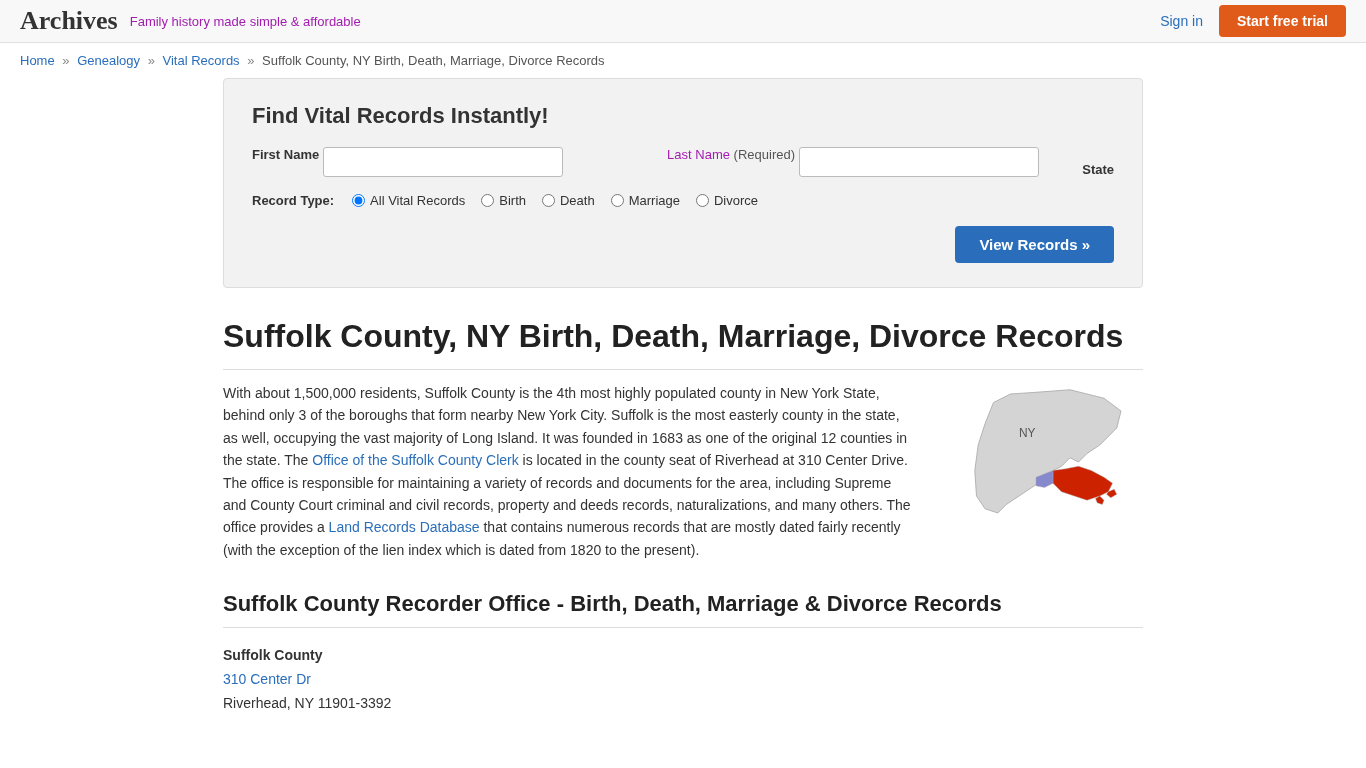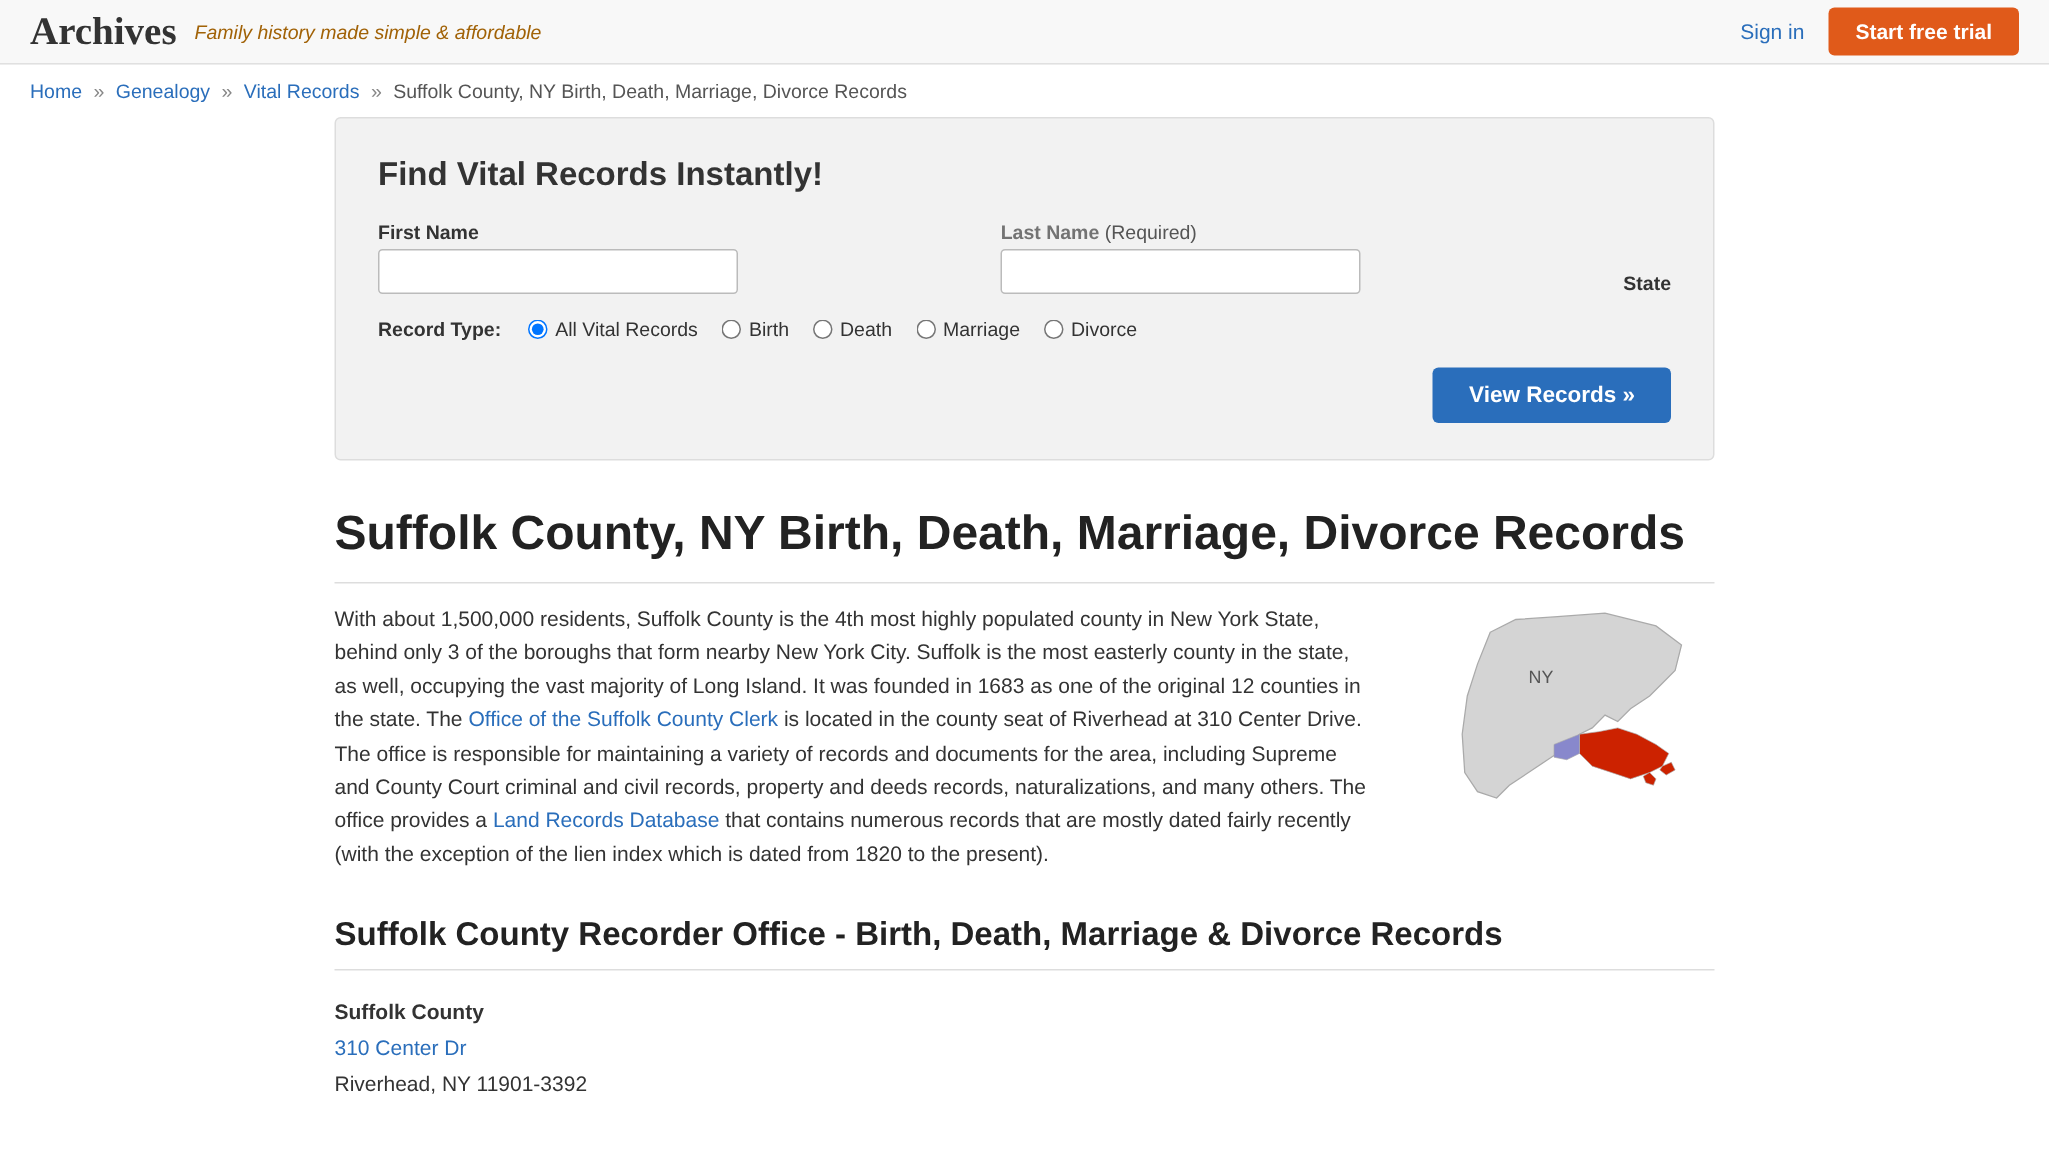--- a/index.html
+++ b/index.html
@@ -21,22 +21,21 @@
       gap: 12px;
     }
     .logo-archives {
       font-size: 26px;
       font-weight: bold;
       color: #333;
       font-family: Georgia, serif;
     }
     .logo-tagline {
       font-size: 13px;
-      color: #a16207;
-      font-style: italic;
+      color: #a21caf;
     }
     .header-right {
       display: flex;
       align-items: center;
       gap: 16px;
     }
     .sign-in-link {
       color: #2a6ebb;
       text-decoration: none;
       font-size: 14px;
@@ -84,31 +83,31 @@
       margin-bottom: 18px;
     }
     .search-fields {
       display: flex;
       gap: 16px;
       margin-bottom: 16px;
       align-items: flex-end;
     }
     .field-group {
       display: flex;
-      flex-direction: column;
+      flex-direction: row;
       gap: 4px;
     }
     .field-group label {
       font-size: 13px;
       font-weight: bold;
       color: #333;
     }
     .field-group label span {
-      font-weight: bold;
-      color: #737373;
+      font-weight: normal;
+      color: #a21caf;
     }
     .field-group input[type="text"] {
       border: 1px solid #bbb;
       border-radius: 3px;
       padding: 6px 8px;
       font-size: 14px;
       background: #fff;
     }
     .field-first { flex: 1; }
     .field-first input { width: 240px; }

